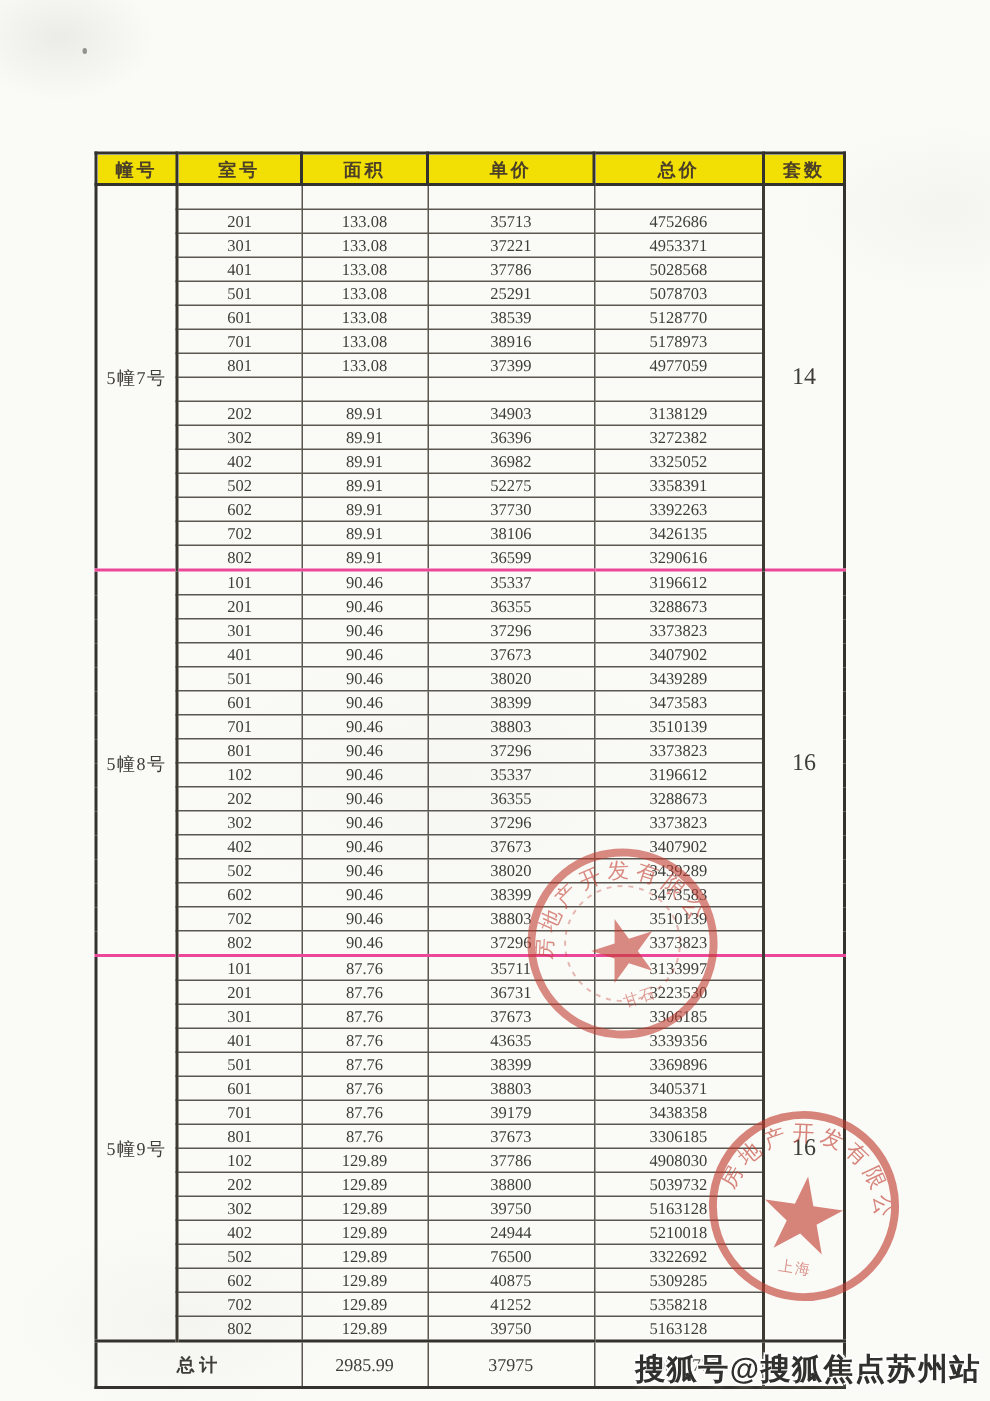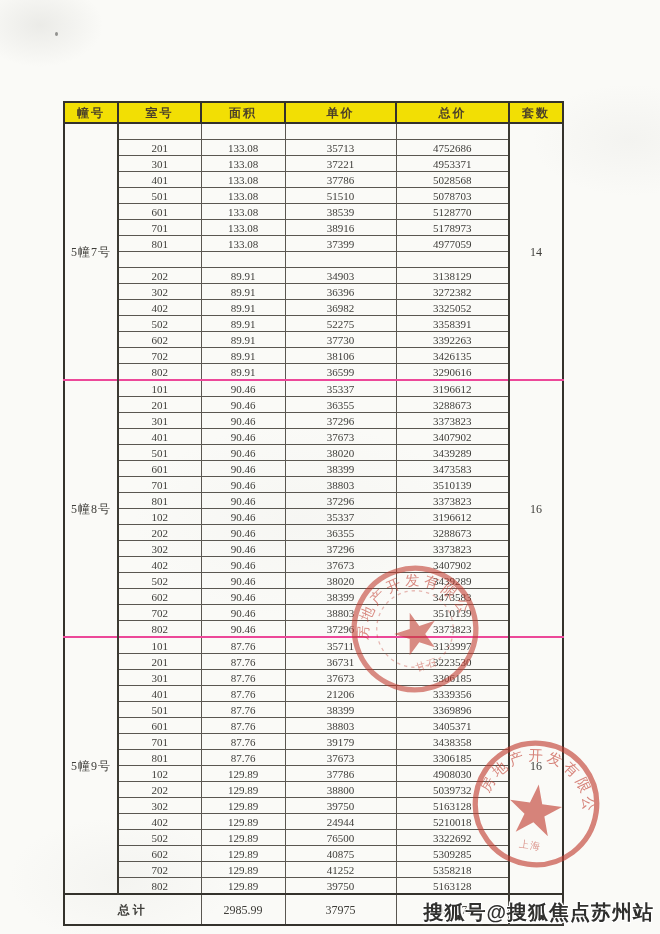--- a/index.html
+++ b/index.html
@@ -25,21 +25,21 @@
     border:1px solid #5a5751;padding:0;text-align:center;vertical-align:middle;
     height:15px;line-height:14px;overflow:hidden;white-space:nowrap;
   }
   .price-table{border:2px solid #34322c;}
   .price-table thead th{
     background:#f2df04;border:2px solid #34322c;height:19px;
     font-weight:bold;font-size:12px;color:#4c4128;letter-spacing:2px;
   }
   .price-table tr.section-start td{border-top:2px solid #ec4899;}
   .building-cell{font-size:12px;letter-spacing:1px;border-right:2px solid #3c3a33 !important;}
-  .count-cell{font-size:12px;border-left:2px solid #3c3a33 !important;}
+  .count-cell{font-size:16px;border-left:2px solid #3c3a33 !important;}
   .total-row td{height:29px;font-size:12px;border-top:2px solid #34322c;}
   .total-label{letter-spacing:3px;font-weight:bold;}
 
   
   .seal{position:absolute;opacity:.58;pointer-events:none;}
   .seal svg{width:100%;height:100%;}
   .seal-upper{left:349px;top:563px;width:132px;height:132px;transform:rotate(-18deg);}
   .seal-lower{left:470px;top:738px;width:132px;height:132px;transform:rotate(8deg);opacity:.62;}
 
   
@@ -97,21 +97,21 @@
       </tr>
       <tr>
         <td>401</td>
         <td>133.08</td>
         <td>37786</td>
         <td>5028568</td>
       </tr>
       <tr>
         <td>501</td>
         <td>133.08</td>
-        <td>51510</td>
+        <td>25291</td>
         <td>5078703</td>
       </tr>
       <tr>
         <td>601</td>
         <td>133.08</td>
         <td>38539</td>
         <td>5128770</td>
       </tr>
       <tr>
         <td>701</td>
@@ -287,21 +287,21 @@
       </tr>
       <tr>
         <td>301</td>
         <td>87.76</td>
         <td>37673</td>
         <td>3306185</td>
       </tr>
       <tr>
         <td>401</td>
         <td>87.76</td>
-        <td>21206</td>
+        <td>43635</td>
         <td>3339356</td>
       </tr>
       <tr>
         <td>501</td>
         <td>87.76</td>
         <td>38399</td>
         <td>3369896</td>
       </tr>
       <tr>
         <td>601</td>

